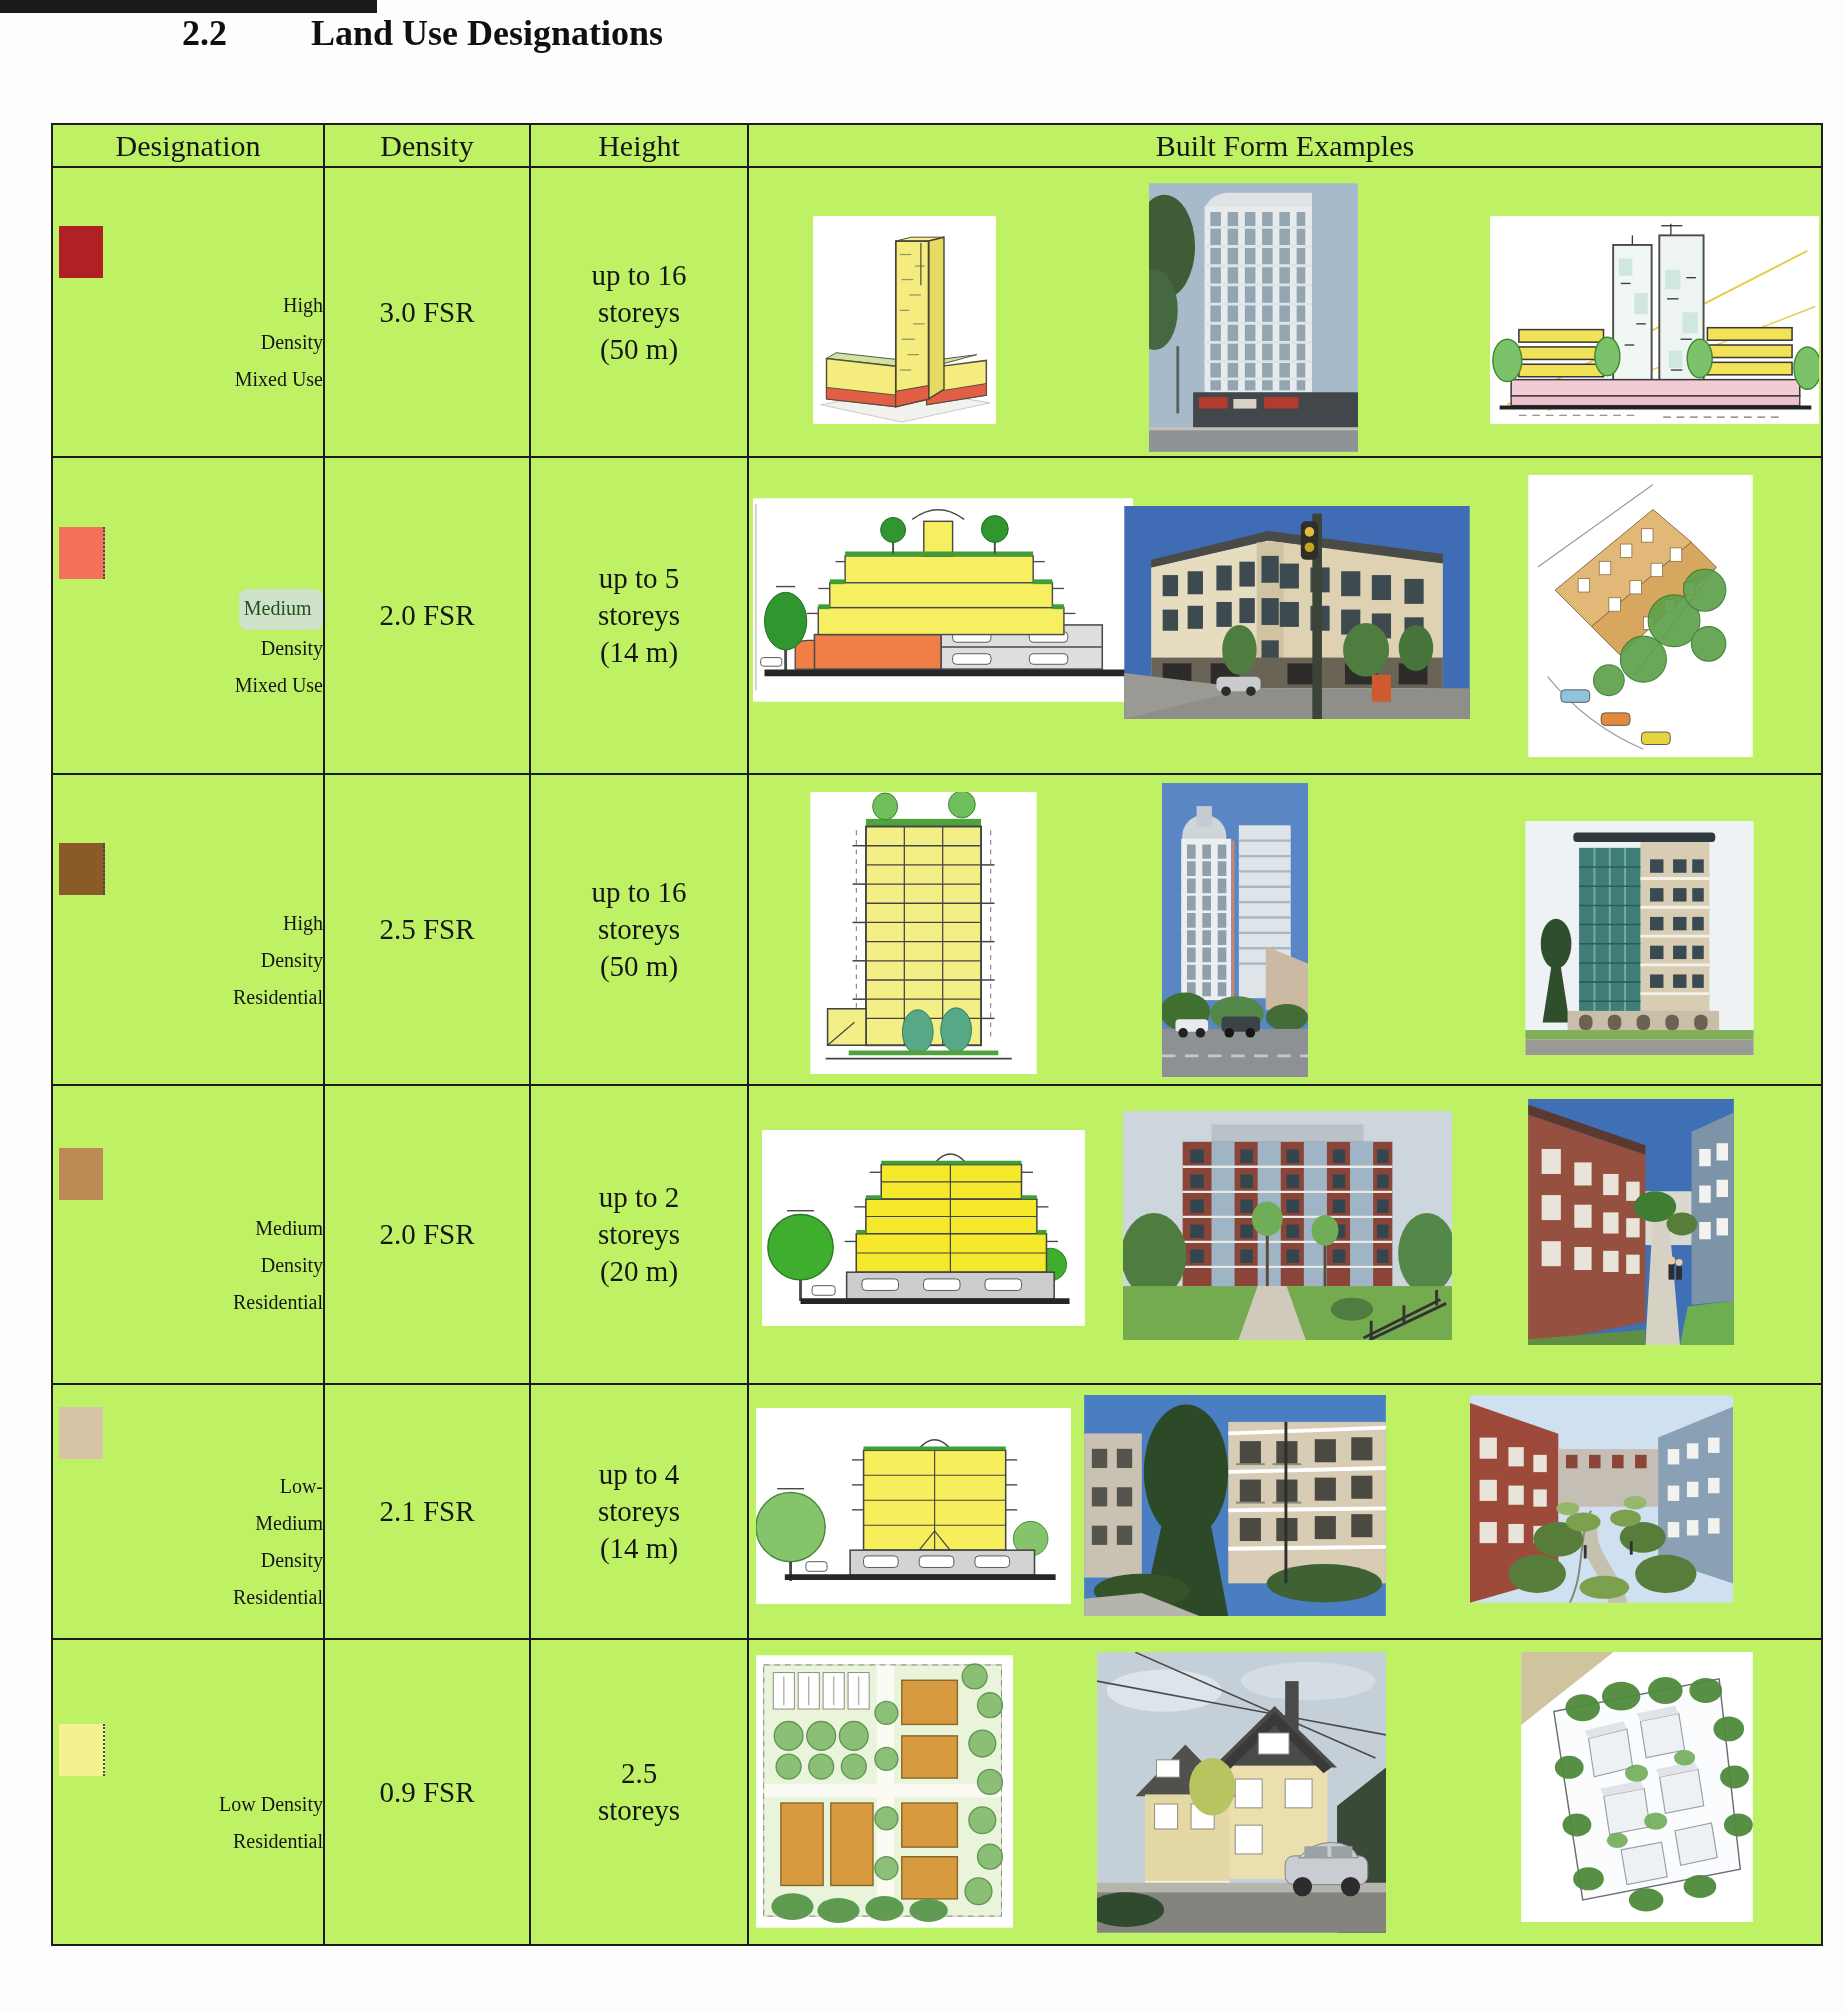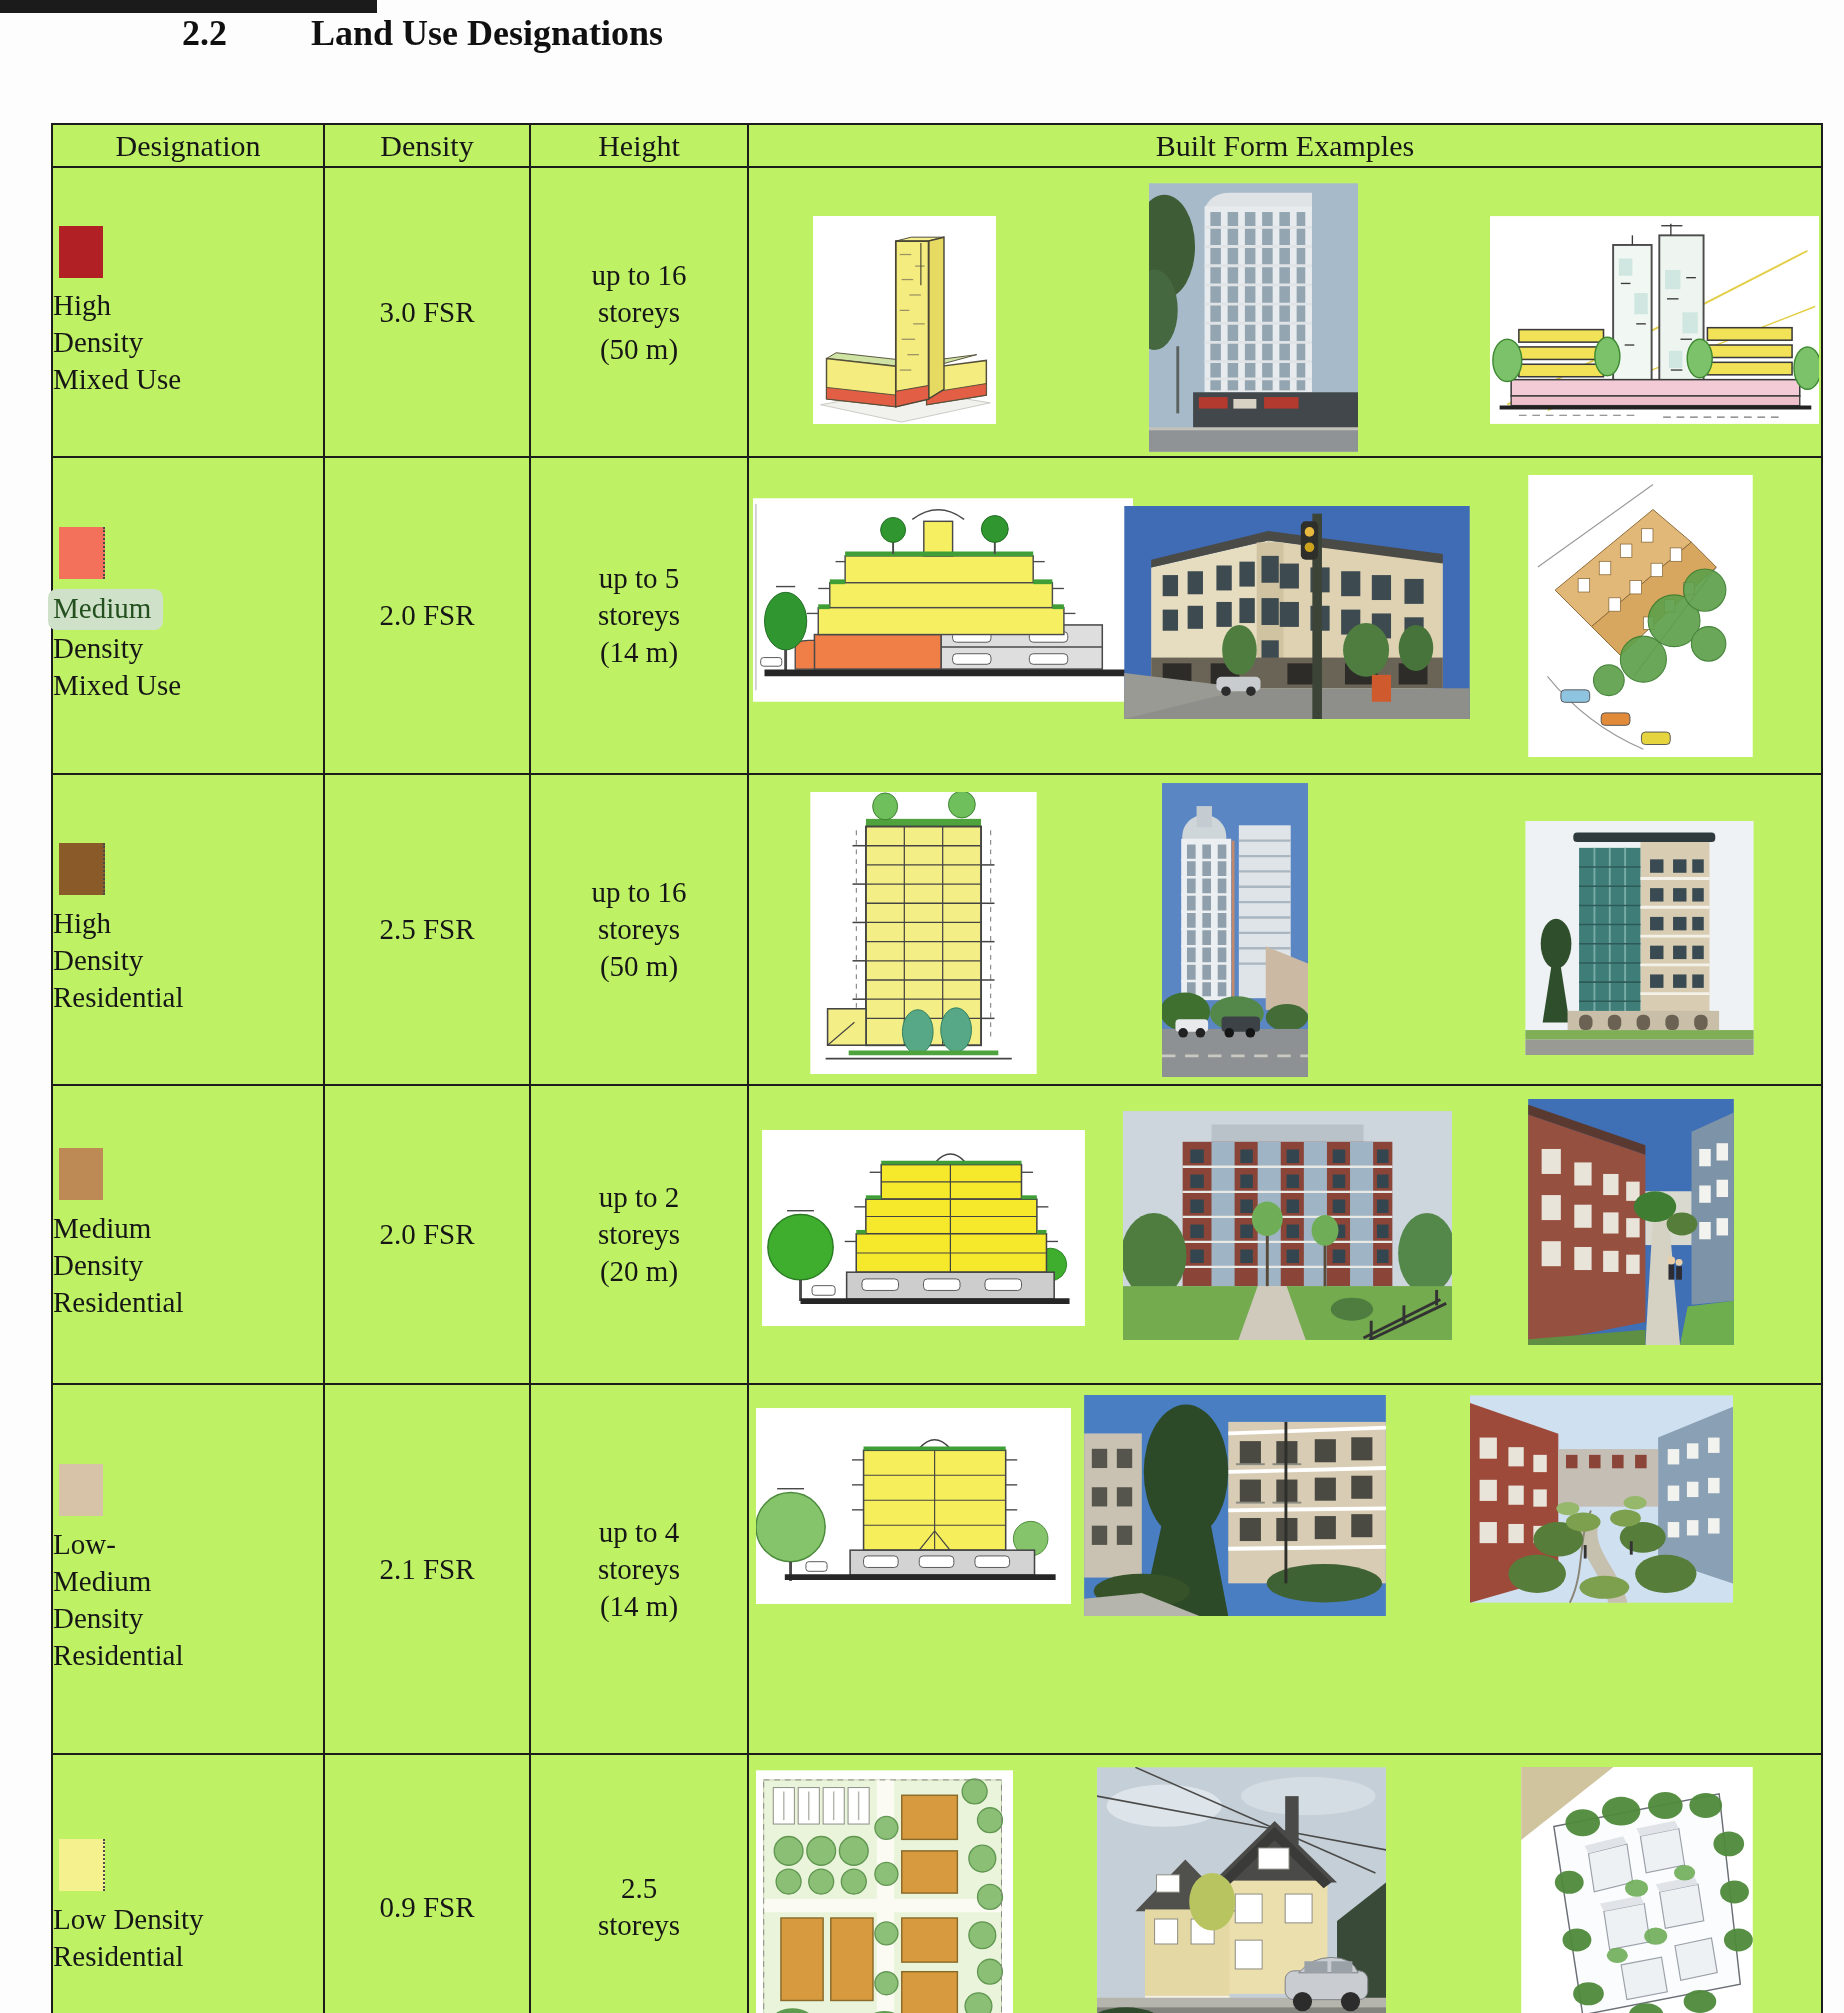--- a/index.html
+++ b/index.html
@@ -7,21 +7,21 @@
         font-family:"Liberation Serif","DejaVu Serif",serif;color:#161616;}
   .topbar{position:absolute;left:0;top:0;width:377px;height:12.5px;background:#1b1b1b;}
   .heading{position:absolute;left:182px;top:11.5px;font-weight:bold;font-size:36px;color:#101010;white-space:nowrap;}
   .heading .title{margin-left:75px;}
   table.lu{position:absolute;left:51px;top:123px;width:1770px;border-collapse:collapse;table-layout:fixed;background:#bef264;}
   table.lu th,table.lu td{border:2.4px solid #1c1c1c;padding:0;}
   table.lu th{height:41px;font-weight:normal;font-size:30px;text-align:center;vertical-align:middle;}
   td.des{vertical-align:middle;padding-left:12.5px;}
   .swatch{width:44px;height:52px;margin:0 0 9.6px 5.8px;}
   .swatch.dotted{border-right:2.9px dotted #4a4a4a;}
-  .dline{font-size:29px;line-height:37px;}
+  .dline{font-size:20px;line-height:37px;text-align:right;}
   .hl{display:inline-block;background:#cfe1c8;color:#24501f;border-radius:8.6px;padding:1px 11.5px 2.9px 4.8px;margin-left:-4.8px;}
   td.den,td.hei{text-align:center;vertical-align:middle;font-size:29px;}
   .hline{line-height:37px;}
   td.imgs{position:relative;vertical-align:top;}
   .im{position:absolute;}
 </style>
 </head>
 <body>
 
 <div class="page">
@@ -632,21 +632,21 @@
             <g fill="#2c2c34">
               <rect x="146" y="172" width="6" height="16"></rect>
                 <rect x="154" y="174" width="6" height="14"></rect>
             </g>
             <circle cx="149" cy="168" r="4" fill="#e8cfa8"></circle>
               <circle cx="157" cy="170" r="3.6" fill="#e8cfa8"></circle>
           </svg>
         </td>
       </tr>
 
-      <tr style="height:370px">
+      <tr style="height:255px">
         <td class="des">
           <div class="swatch" style="background: rgb(214, 195, 168);"></div>
           <div class="dline">Low-</div>
           <div class="dline">Medium</div>
           <div class="dline">Density</div>
           <div class="dline">Residential</div>
         </td>
         <td class="den">2.1 FSR</td>
         <td class="hei">
           <div class="hline">up to 4</div>

